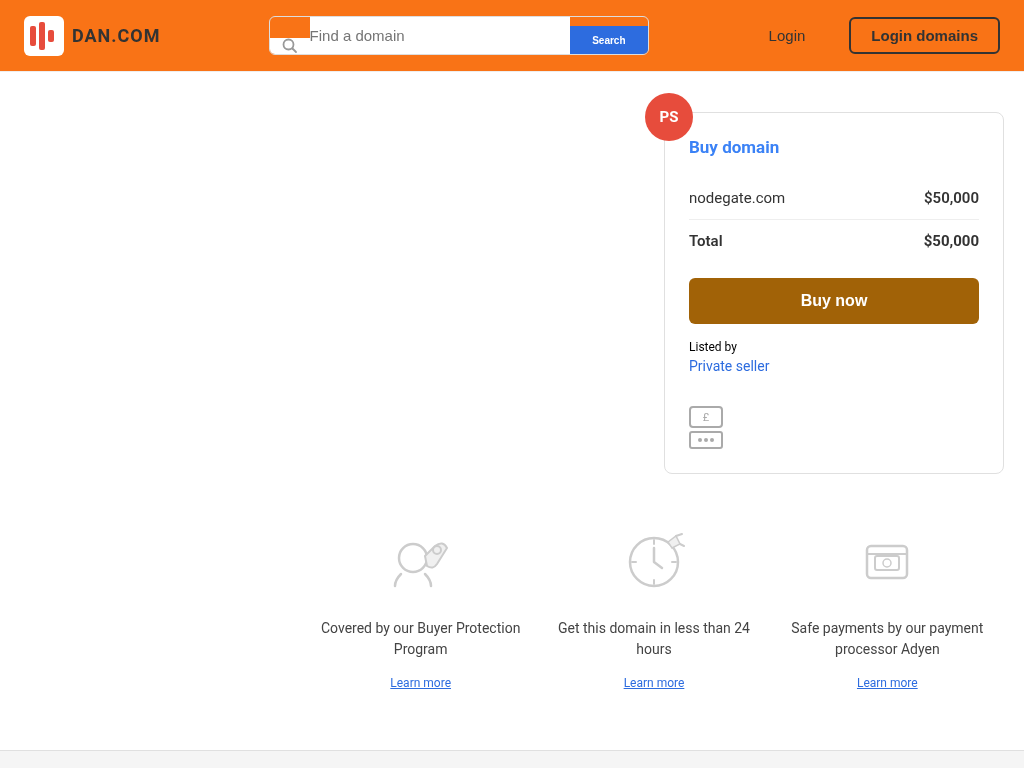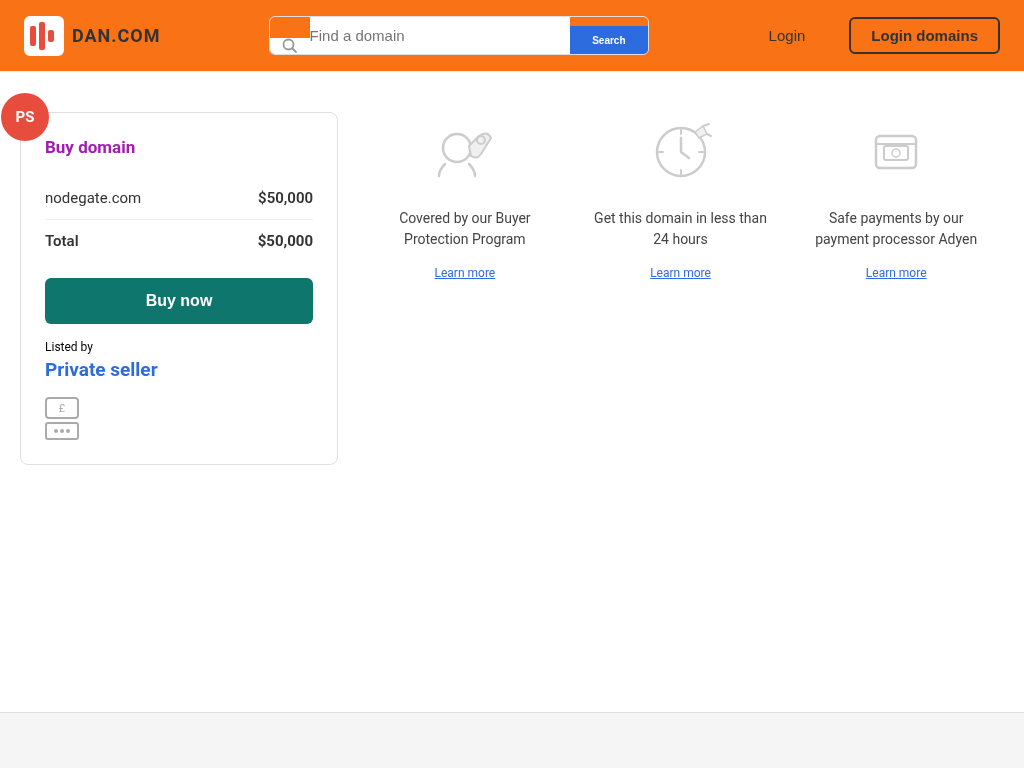--- a/index.html
+++ b/index.html
@@ -85,41 +85,40 @@
       font-size: 15px;
       font-weight: 600;
       color: #333;
       cursor: pointer;
       padding: 8px 20px;
     }
 
     
     .main {
       display: flex;
-      flex-direction: row;
-      align-items: flex-start;
+      flex-direction: column;
+      align-items: flex-end;
       padding: 40px 20px 60px;
       min-height: calc(768px - 72px - 56px);
-      gap: 19px;
     }
 
     
     .card {
       background: #fff;
       border: 1.5px solid #e0e0e0;
       border-radius: 8px;
       width: 340px;
       padding: 24px;
       margin-bottom: 48px;
       position: relative;
     }
     .card-title {
       font-size: 17px;
       font-weight: 700;
-      color: #a21caf;
+      color: #3b82f6;
       margin-bottom: 20px;
     }
     .domain-row {
       display: flex;
       justify-content: space-between;
       align-items: center;
       padding: 12px 0;
       border-bottom: 1px solid #eee;
     }
     .domain-name {
@@ -144,41 +143,41 @@
       color: #333;
     }
     .total-price {
       font-size: 15px;
       font-weight: 700;
       color: #333;
     }
     .buy-now-btn {
       display: block;
       width: 100%;
-      background: #0f766e;
+      background: #a16207;
       color: #fff;
       border: none;
       border-radius: 6px;
       padding: 14px;
       font-size: 16px;
       font-weight: 700;
       cursor: pointer;
       text-align: center;
       margin-bottom: 16px;
     }
     .listed-by {
       font-size: 12px;
       color: #000000;
       margin-bottom: 4px;
     }
     .seller-badge {
-      font-size: 19px;
-      font-weight: 700;
+      font-size: 14px;
+      font-weight: 400;
       color: #2d6cdf;
-      margin-bottom: 16px;
+      margin-bottom: 32px;
     }
     .offer-row {
       display: flex;
       align-items: flex-start;
       gap: 10px;
       margin-top: 4px;
     }
     .offer-icon-box {
       display: flex;
       flex-direction: column;

